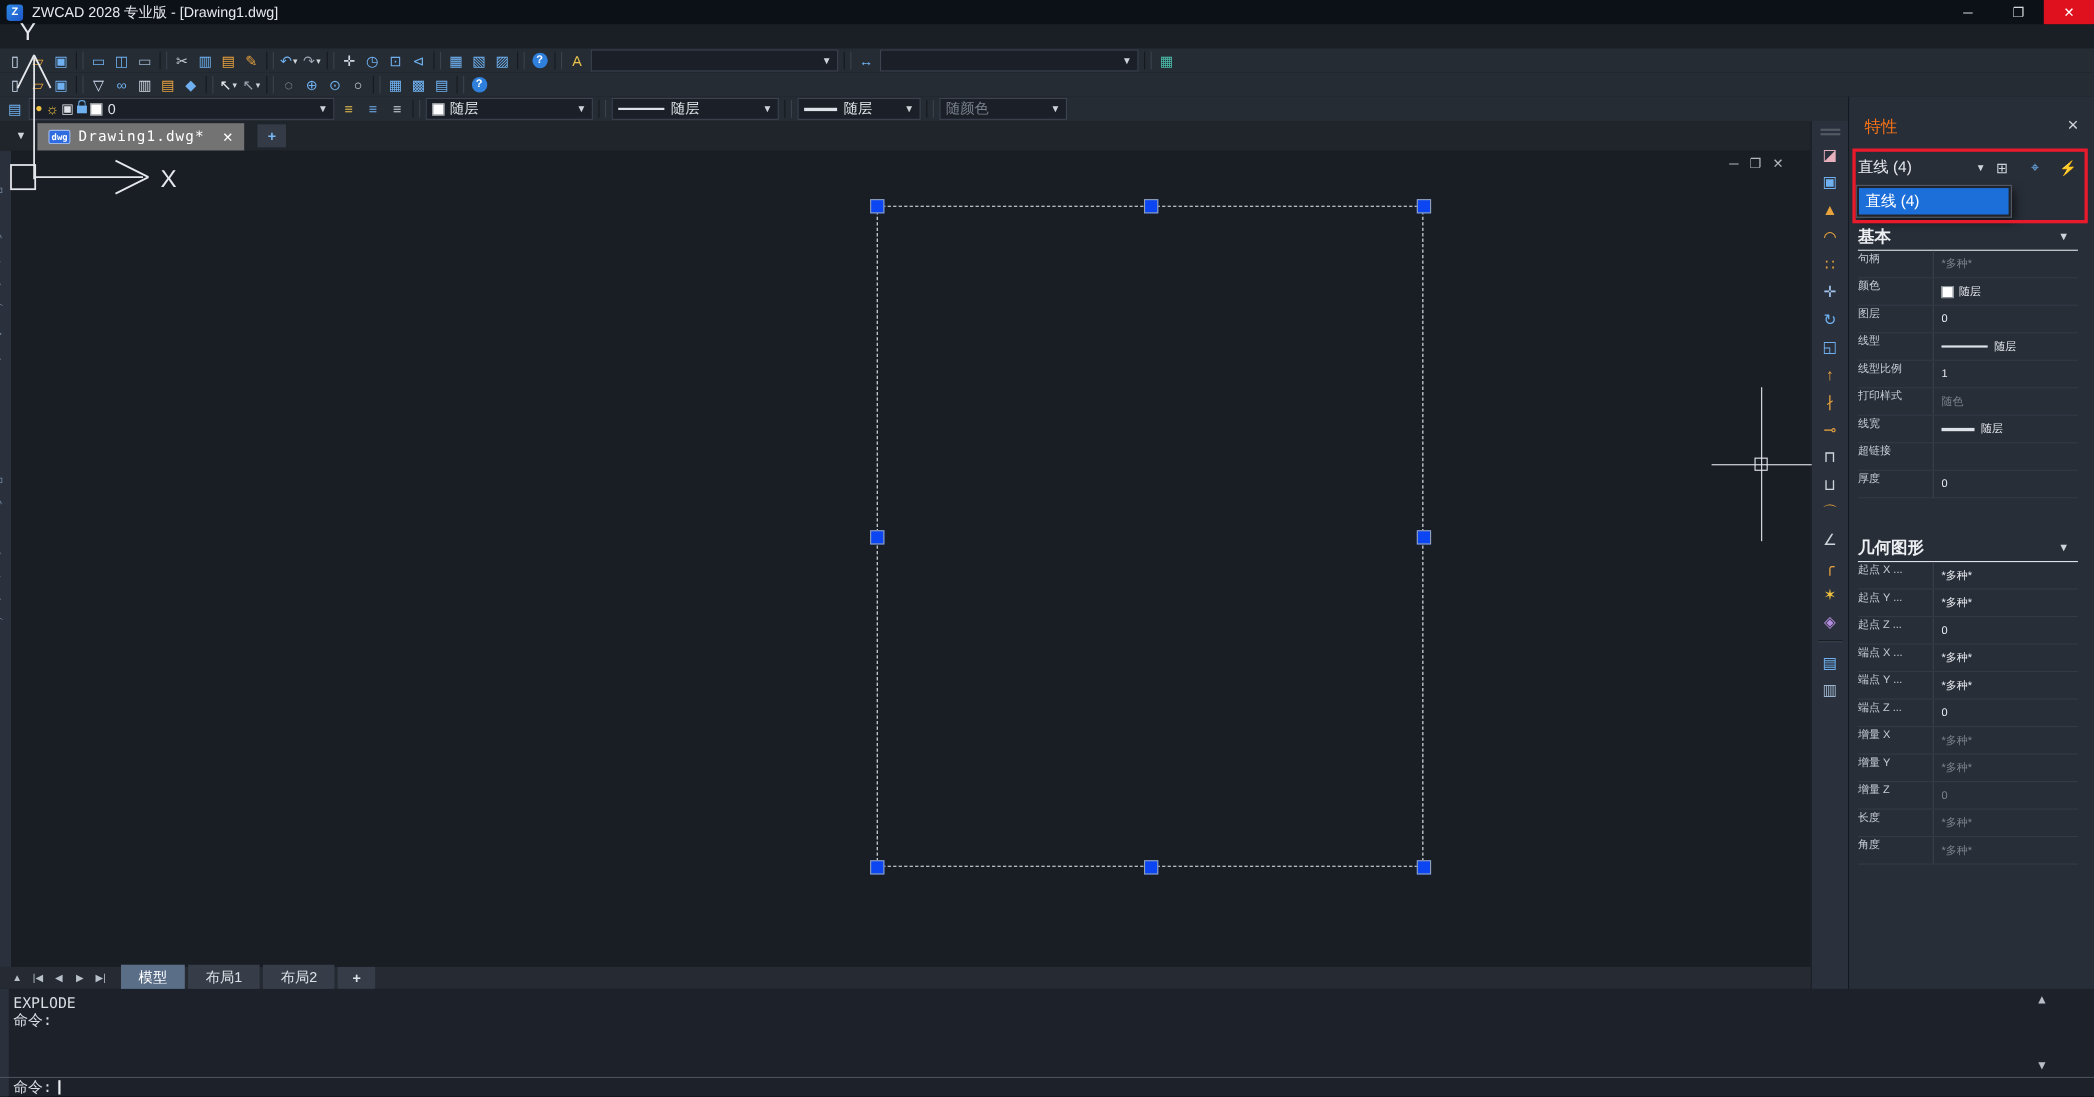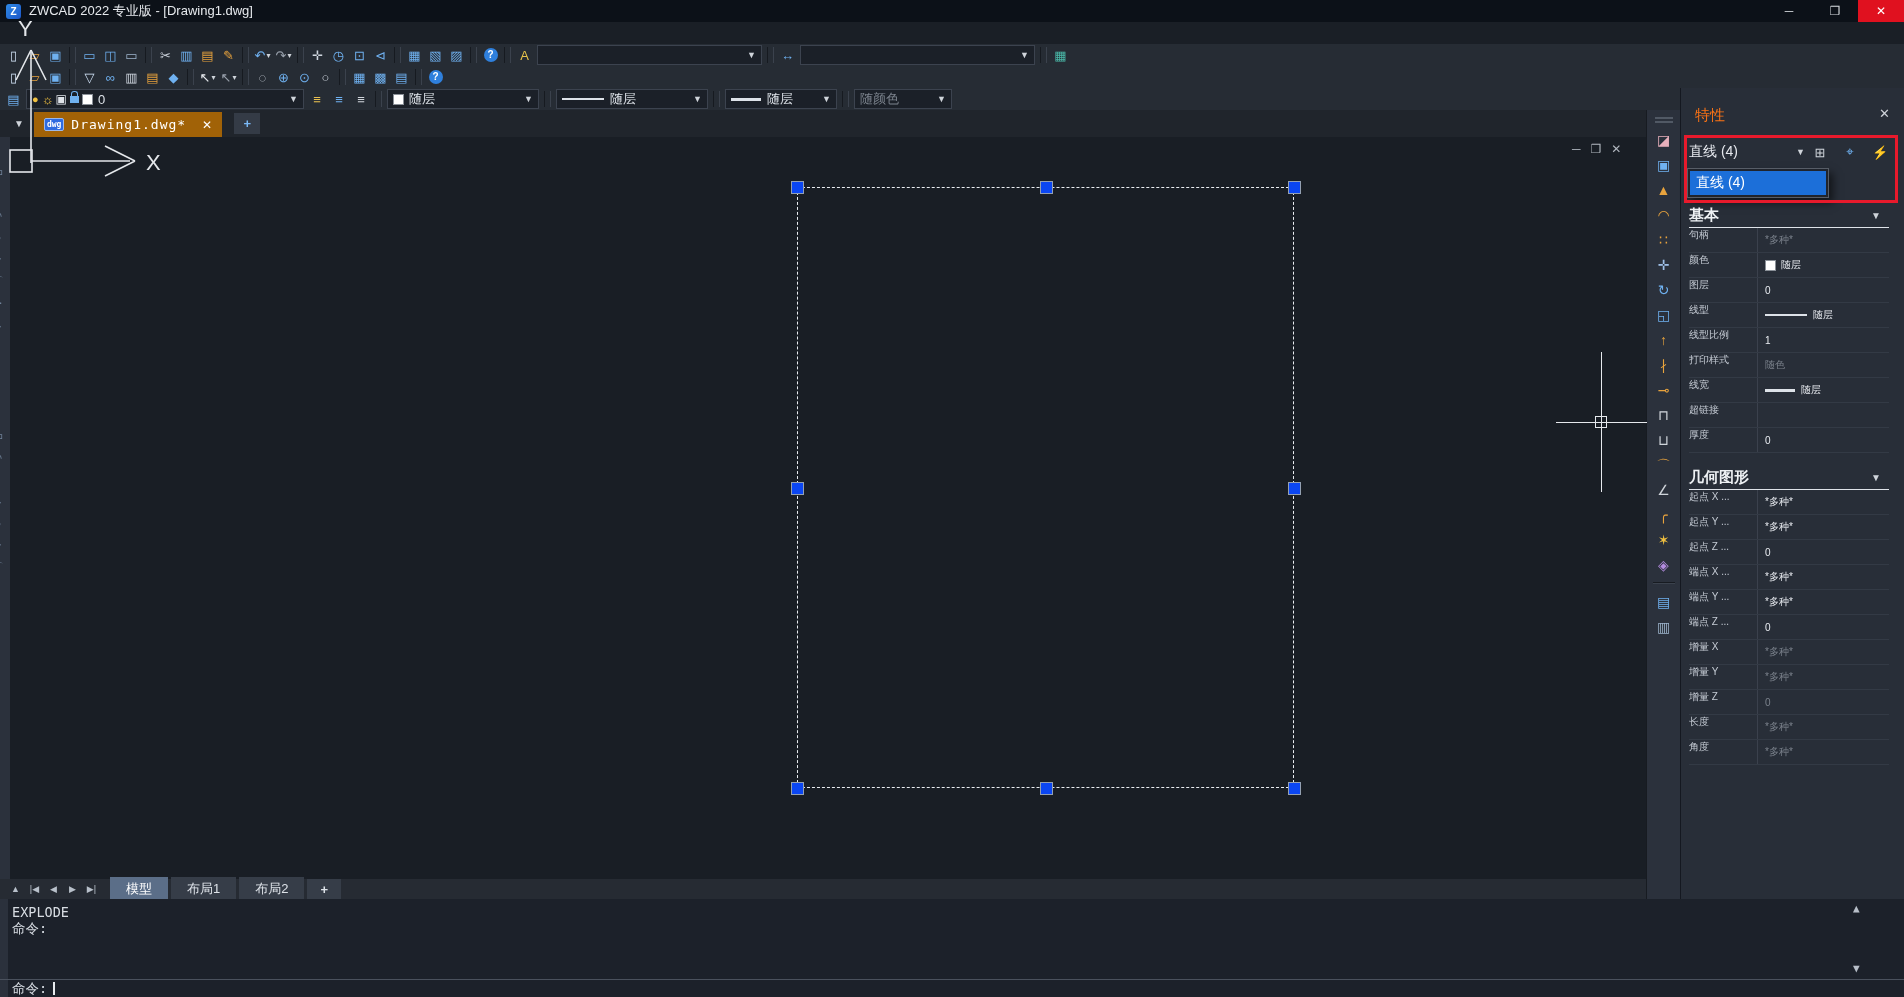--- a/index.html
+++ b/index.html
@@ -29,21 +29,21 @@
   .carets{font-size:9px;color:#cfd4da;margin-left:4px}
   .swatch{display:inline-block;width:11px;height:11px;background:#fff;border:1px solid #8a9098;margin-right:5px;flex:none}
   .ltline{display:inline-block;height:2px;width:42px;background:#dde2e8;margin-right:6px;flex:none}
   .lwline{height:3px;width:30px}
   .lockicon{position:relative;width:9px;height:7px;background:#6fb1f0;margin:0 3px;flex:none}
   .lockicon:before{content:"";position:absolute;top:-5px;left:1px;width:5px;height:5px;border:1.5px solid #6fb1f0;border-bottom:none;border-radius:3px 3px 0 0}
   .stateic{font-size:13px;width:22px;text-align:center}
   
   #tabbar{left:0;top:110px;width:1646px;height:27px;background:#20252c;display:flex;align-items:center}
   .tab-scroller{margin:0 10px 0 14px;font-size:10px;color:#cfd4da}
-  #doc-tab{height:25px;background:#a16207;display:flex;align-items:center;padding:0 10px;margin-top:2px}
+  #doc-tab{height:25px;background:#737373;display:flex;align-items:center;padding:0 10px;margin-top:2px}
   .dwg-badge{background:#2e6be0;border:1px solid #9db8e8;color:#fff;font-size:8px;font-weight:bold;padding:1px 2px;border-radius:2px;font-family:"DejaVu Sans Mono",monospace;margin-right:7px}
   #doc-tab .lbl{font-family:"DejaVu Sans Mono",monospace;font-weight:normal;font-size:13px;color:#fff;letter-spacing:1px}
   #doc-tab .cls{color:#fff;font-size:12px;margin-left:16px}
   #new-tab-btn{margin-left:12px;width:26px;height:21px;background:#343b46;color:#7ab8f5;display:flex;align-items:center;justify-content:center;font-weight:bold;font-size:13px}
   
   #left-strip{left:0;top:137px;width:10px;height:742px;background:#2b313c;overflow:hidden}
   .lsg{display:block;margin:4px 0 0 -9px;font-size:13px;line-height:18px;color:#7e93ac;opacity:.85}
   #canvas{left:10px;top:137px;width:1636px;height:742px;background:#191e25}
   #child-controls{left:1572px;top:142px;display:flex;gap:10px;font-size:12px;color:#b2b8c0}
   #selrect{border:1px dashed #e9edf1}
@@ -77,37 +77,37 @@
   #selector-combo{position:absolute;left:8px;top:52px;width:116px;height:24px;display:flex;align-items:center;font-size:14px;color:#e6e9ee}
   #selector-combo .cv{flex:1}
   #selector-buttons{position:absolute;left:126px;top:53px;display:flex;gap:4px}
   .selbtn{width:26px;height:22px;display:flex;align-items:center;justify-content:center;font-size:13px}
   #dropdown{position:absolute;left:6px;top:80px;width:142px;height:30px;background:#20242c;border:1px solid #575d67;box-shadow:4px 5px 8px rgba(0,0,0,.55);padding:2px}
   .dditem{height:24px;font-size:14px;display:flex;align-items:center;padding-left:6px;color:#dfe3e8}
   .dditem.selected{background:#1c6fd9;color:#fff}
   #red-annotation{position:absolute;left:3px;top:47px;width:214px;height:68px;border:3px solid #e81a2c;pointer-events:none}
   .psec{position:absolute;left:8px;width:200px}
   #psec-basic{top:116px}
-  #psec-geom{top:378px}
+  #psec-geom{top:399px}
   .psec-h{display:flex;align-items:center;height:24px;border-bottom:1px solid #dfe3e9;font-weight:bold;font-size:15px;color:#eef1f4}
   .psec-h .chev{margin-left:auto;margin-right:8px;font-size:10px;color:#cfd4da}
   .prow{display:flex;height:25px;align-items:flex-start;border-bottom:1px solid #333a45;font-size:10px}
   .plabel{width:68px;color:#c6ccd5;overflow:hidden;white-space:nowrap;flex:none}
   .pval{flex:1;border-left:1px solid #3b414d;padding-left:7px;height:100%;display:flex;align-items:center;color:#e9ecf1;overflow:hidden;white-space:nowrap}
   .pval.muted{color:#7b828c}
   #ucs text{font-family:"Liberation Sans",sans-serif}
 </style>
 </head>
 <body>
 
 <div id="app">
 
   <div id="titlebar" class="abs">
     <span class="logo">Z</span>
-    <span id="title-text">ZWCAD 2022 专业版 - [Drawing1.dwg]</span>
+    <span id="title-text">ZWCAD 2028 专业版 - [Drawing1.dwg]</span>
     <span id="win-controls">
 
     <span class="wbtn">─</span>
         <span class="wbtn">❐</span>
         <span class="wbtn close">✕</span>
       </span>
   </div>
 
 
   <div id="tb1" class="tb abs">
@@ -388,21 +388,21 @@
       <span class="cv">随层</span>
       <span class="carets">▼</span>
     </span>
     <span class="sep"></span>
     <span class="tcombo" style="width:112px">
       <span class="ltline lwline"></span>
       <span class="cv">随层</span>
       <span class="carets">▼</span>
     </span>
     <span class="sep"></span>
-    <span class="tcombo" style="width:98px;color:#7b828c">
+    <span class="tcombo" style="width:116px;color:#7b828c">
       <span class="cv">随颜色</span>
       <span class="carets">▼</span>
     </span>
   </div>
 
   <div id="tabbar" class="abs">
     <span class="tab-scroller">▼</span>
     <span id="doc-tab">
       <span class="dwg-badge">dwg</span>
       <span class="lbl">Drawing1.dwg*</span>

